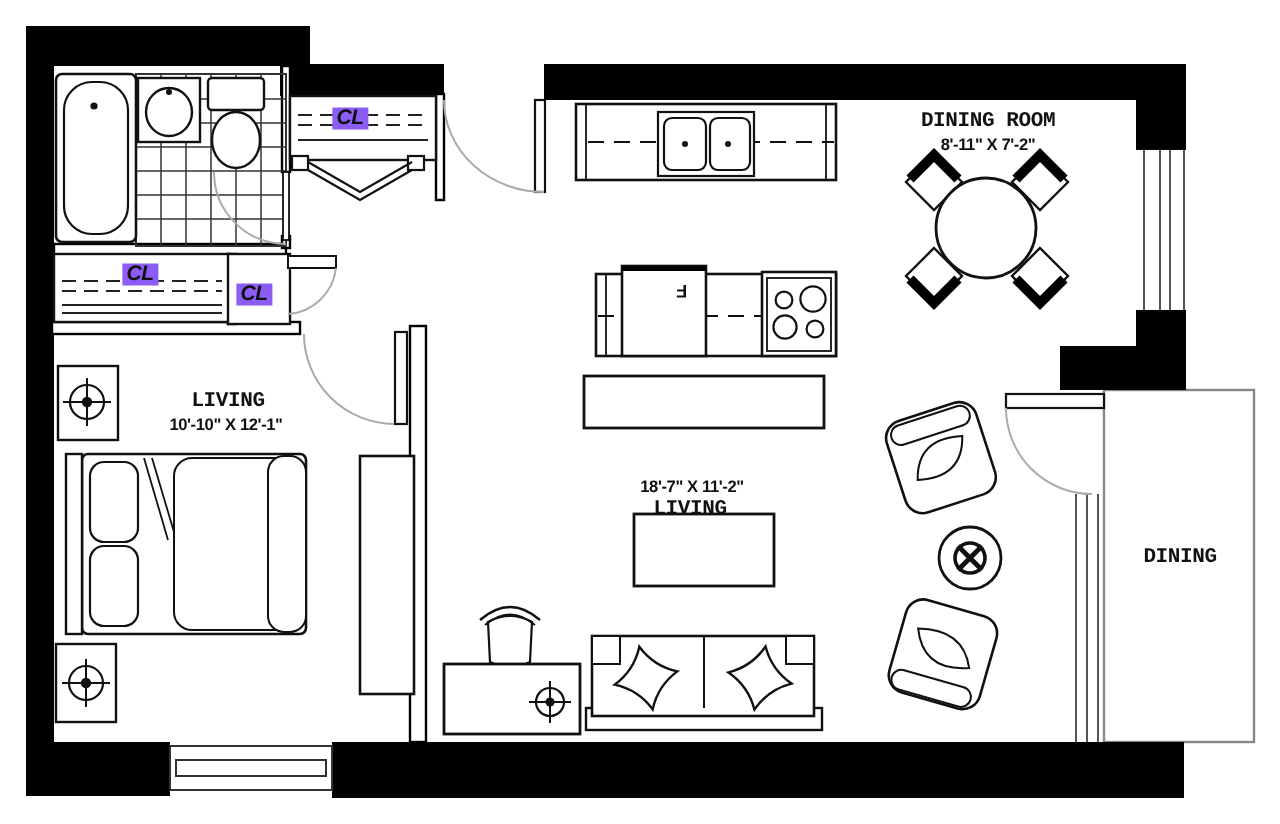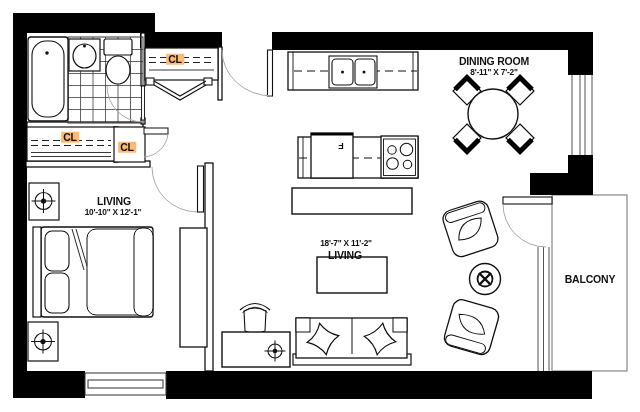--- a/index.html
+++ b/index.html
@@ -1,23 +1,23 @@
 <!DOCTYPE html>
 <html><head>
 <meta charset="utf-8">
 <style>
   html,body{margin:0;padding:0;background:#fff;}
   #plan{position:relative;width:640px;height:412px;background:#fff;overflow:hidden;
         font-family:"Liberation Sans", sans-serif;}
   #plan svg{position:absolute;left:0;top:0;}
   .lbl{position:absolute;transform:translate(-50%,-50%);color:#111;white-space:nowrap;
        font-weight:700;letter-spacing:-0.2px;line-height:1;}
-  .room-name{font-size:10.5px;}
+  .room-name{font-size:10.5px;font-family:Liberation Mono, monospace;}
   .room-dims{font-size:8.3px;font-weight:600;}
-  .cl-label{font-size:10.5px;background:#fdba74;padding:0 2px;}
+  .cl-label{font-size:10.5px;background:#8b5cf6;padding:0 2px;font-style:italic;}
   .fridge-label{font-size:9px;transform:translate(-50%,-50%) rotate(180deg);}
 </style>
 </head>
 <body>
 
 <div id="plan">
 <svg width="640" height="412" viewBox="0 0 640 412">
 
   <g>
     <rect x="552" y="195" width="75" height="176" fill="#fff" stroke="#888" stroke-width="1.2"></rect>
@@ -276,18 +276,18 @@
     <circle cx="493" cy="114" r="25" fill="#fff" stroke="#111" stroke-width="1.4"></circle>
   </g>
 </svg>
 
   <div class="lbl room-name" style="left:494px;top:61px;">DINING ROOM</div>
   <div class="lbl room-dims" style="left:494px;top:72px;">8'-11" X 7'-2"</div>
   <div class="lbl room-name" style="left:114px;top:201px;">LIVING</div>
   <div class="lbl room-dims" style="left:113px;top:212px;">10'-10" X 12'-1"</div>
   <div class="lbl room-name" style="left:345px;top:231px;margin-top:24px;">LIVING</div>
   <div class="lbl room-dims" style="left:346px;top:243px;">18'-7" X 11'-2"</div>
-  <div class="lbl room-name" style="left:590px;top:279px;">BALCONY</div>
+  <div class="lbl room-name" style="left:590px;top:279px;">DINING</div>
   <div class="lbl cl-label" style="left:175px;top:59px;">CL</div>
   <div class="lbl cl-label" style="left:70px;top:137px;">CL</div>
   <div class="lbl cl-label" style="left:127px;top:147px;">CL</div>
   <div class="lbl fridge-label" style="left:341px;top:145px;">F</div>
 </div>
 
 </body></html>

